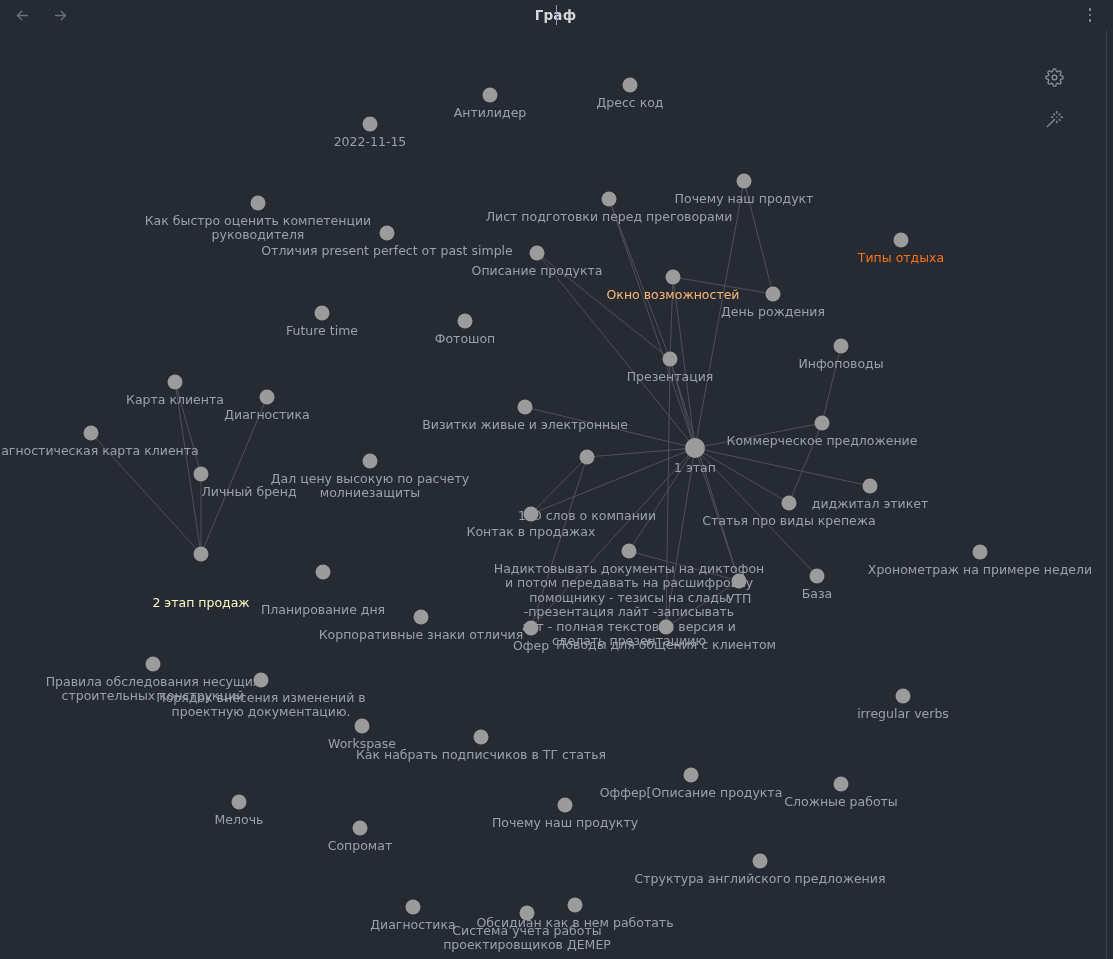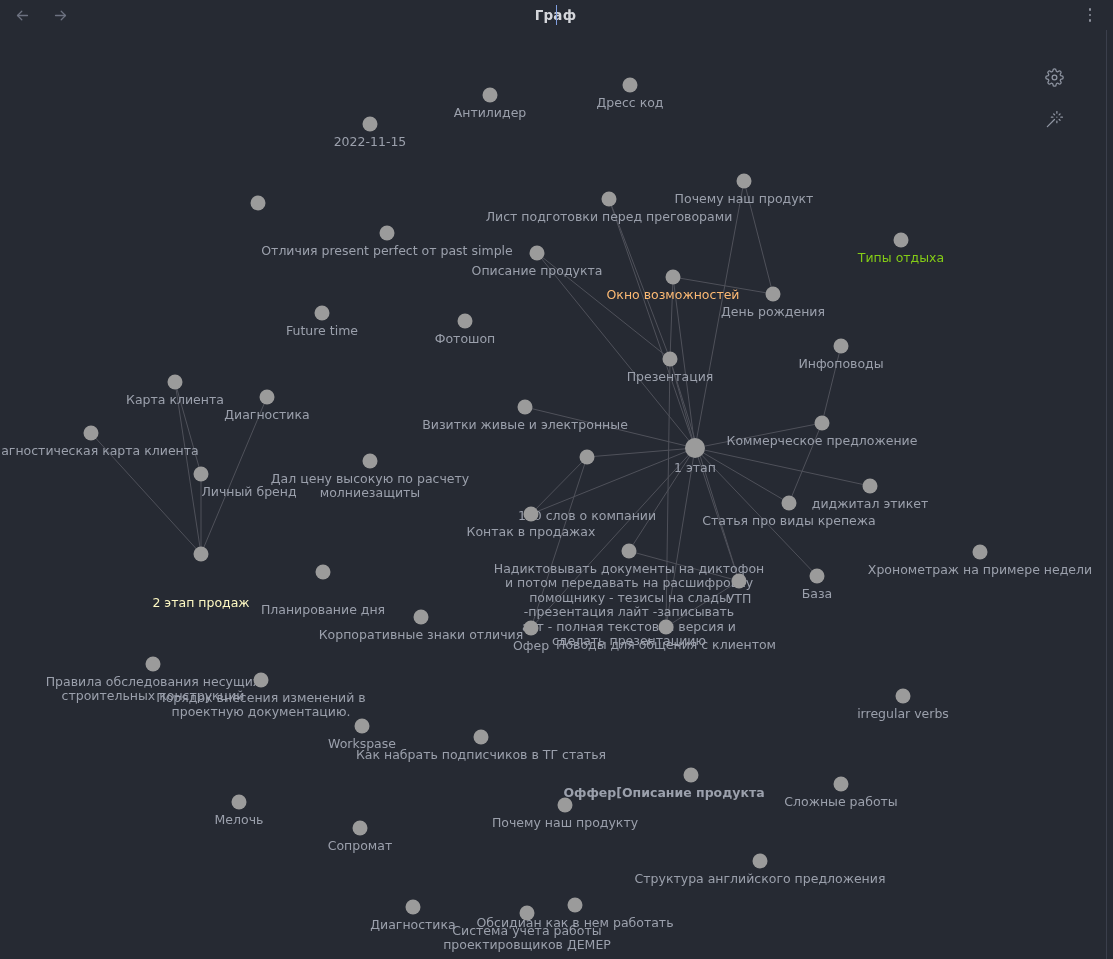--- a/index.html
+++ b/index.html
@@ -166,24 +166,26 @@
       <div class="node-label" style="left: 490px; top: 75.5px; color: rgb(155, 160, 172);">Антилидер</div>
       <div class="node" style="left: 630px; top: 55px; width: 15px; height: 15px; background: rgb(155, 155, 155);"></div>
       <div class="node-label" style="left: 630px; top: 65.5px; color: rgb(155, 160, 172);">Дресс код</div>
       <div class="node" style="left: 370px; top: 94px; width: 15px; height: 15px; background: rgb(155, 155, 155);"></div>
       <div class="node-label" style="left: 370px; top: 104.5px; color: rgb(155, 160, 172);">2022-11-15</div>
       <div class="node" style="left: 744px; top: 151px; width: 15px; height: 15px; background: rgb(155, 155, 155);"></div>
       <div class="node-label" style="left: 744px; top: 161.5px; color: rgb(155, 160, 172);">Почему наш продукт</div>
       <div class="node" style="left: 609px; top: 169px; width: 15px; height: 15px; background: rgb(155, 155, 155);"></div>
       <div class="node-label" style="left: 609px; top: 179.5px; color: rgb(155, 160, 172);">Лист подготовки перед преговорами</div>
       <div class="node" style="left: 258px; top: 173px; width: 15px; height: 15px; background: rgb(155, 155, 155);"></div>
+      <div class="node-label" style="left: 258px; top: 183.5px; color: rgb(155, 160, 172);">Как быстро оценить компетенции
+руководителя</div>
       <div class="node" style="left: 387px; top: 203px; width: 15px; height: 15px; background: rgb(155, 155, 155);"></div>
       <div class="node-label" style="left: 387px; top: 213.5px; color: rgb(155, 160, 172);">Отличия present perfect от past simple</div>
       <div class="node" style="left: 901px; top: 210px; width: 15px; height: 15px; background: rgb(155, 155, 155);"></div>
-      <div class="node-label" style="left: 901px; top: 220.5px; color: #84cc16;">Типы отдыха</div>
+      <div class="node-label" style="left: 901px; top: 220.5px; color: #f97316;">Типы отдыха</div>
       <div class="node" style="left: 537px; top: 223px; width: 15px; height: 15px; background: rgb(155, 155, 155);"></div>
       <div class="node-label" style="left: 537px; top: 233.5px; color: rgb(155, 160, 172);">Описание продукта</div>
       <div class="node" style="left: 673px; top: 247px; width: 15px; height: 15px; background: rgb(155, 155, 155);"></div>
       <div class="node-label" style="left: 673px; top: 257.5px; color: #fdba74; text-align: right;">Окно возможностей</div>
       <div class="node" style="left: 773px; top: 264px; width: 15px; height: 15px; background: rgb(155, 155, 155);"></div>
       <div class="node-label" style="left: 773px; top: 274.5px; color: rgb(155, 160, 172);">День рождения</div>
       <div class="node" style="left: 322px; top: 283px; width: 15px; height: 15px; background: rgb(155, 155, 155);"></div>
       <div class="node-label" style="left: 322px; top: 293.5px; color: rgb(155, 160, 172);">Future time</div>
       <div class="node" style="left: 465px; top: 291px; width: 15px; height: 15px; background: rgb(155, 155, 155);"></div>
       <div class="node-label" style="left: 465px; top: 301.5px; color: rgb(155, 160, 172);">Фотошоп</div>
@@ -245,21 +247,21 @@
       <div class="node" style="left: 261px; top: 650px; width: 15px; height: 15px; background: rgb(155, 155, 155);"></div>
       <div class="node-label" style="left: 261px; top: 660.5px; color: rgb(155, 160, 172);">Порядок внесения изменений в
 проектную документацию.</div>
       <div class="node" style="left: 903px; top: 666px; width: 15px; height: 15px; background: rgb(155, 155, 155);"></div>
       <div class="node-label" style="left: 903px; top: 676.5px; color: rgb(155, 160, 172);">irregular verbs</div>
       <div class="node" style="left: 362px; top: 696px; width: 15px; height: 15px; background: rgb(155, 155, 155);"></div>
       <div class="node-label" style="left: 362px; top: 706.5px; color: rgb(155, 160, 172);">Workspase</div>
       <div class="node" style="left: 481px; top: 707px; width: 15px; height: 15px; background: rgb(155, 155, 155);"></div>
       <div class="node-label" style="left: 481px; top: 717.5px; color: rgb(155, 160, 172);">Как набрать подписчиков в ТГ статья</div>
       <div class="node" style="left: 691px; top: 745px; width: 15px; height: 15px; background: rgb(155, 155, 155);"></div>
-      <div class="node-label" style="left: 664px; top: 755.5px; color: rgb(155, 160, 172); font-weight: bold;">Оффер[Описание продукта</div>
+      <div class="node-label" style="left: 691px; top: 755.5px; color: rgb(155, 160, 172);">Оффер[Описание продукта</div>
       <div class="node" style="left: 841px; top: 754px; width: 15px; height: 15px; background: rgb(155, 155, 155);"></div>
       <div class="node-label" style="left: 841px; top: 764.5px; color: rgb(155, 160, 172);">Сложные работы</div>
       <div class="node" style="left: 239px; top: 772px; width: 15px; height: 15px; background: rgb(155, 155, 155);"></div>
       <div class="node-label" style="left: 239px; top: 782.5px; color: rgb(155, 160, 172);">Мелочь</div>
       <div class="node" style="left: 565px; top: 775px; width: 15px; height: 15px; background: rgb(155, 155, 155);"></div>
       <div class="node-label" style="left: 565px; top: 785.5px; color: rgb(155, 160, 172);">Почему наш продукту</div>
       <div class="node" style="left: 360px; top: 798px; width: 15px; height: 15px; background: rgb(155, 155, 155);"></div>
       <div class="node-label" style="left: 360px; top: 808.5px; color: rgb(155, 160, 172);">Сопромат</div>
       <div class="node" style="left: 760px; top: 831px; width: 15px; height: 15px; background: rgb(155, 155, 155);"></div>
       <div class="node-label" style="left: 760px; top: 841.5px; color: rgb(155, 160, 172);">Структура английского предложения</div>

